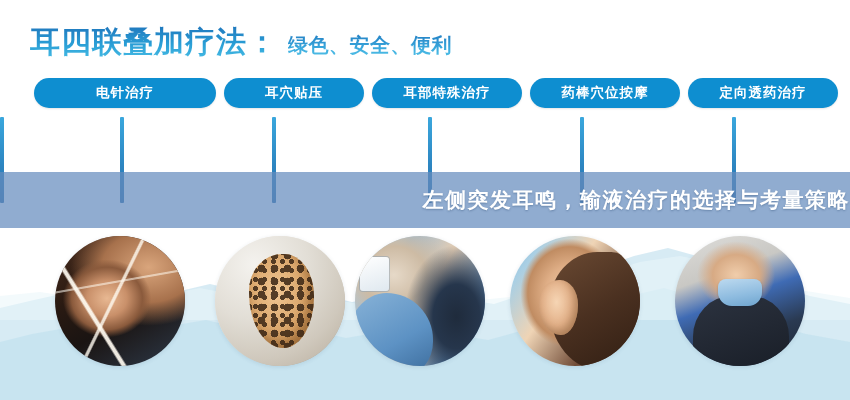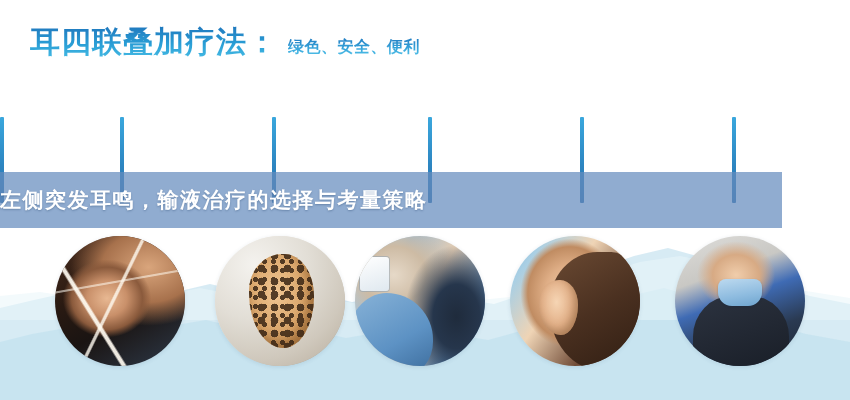--- a/index.html
+++ b/index.html
@@ -37,21 +37,21 @@
     background: linear-gradient(180deg, #1d6fb8 0%, #2a9fd6 55%, #4ec3e8 100%);
     -webkit-background-clip: text;
     background-clip: text;
     color: transparent;
     -webkit-text-fill-color: transparent;
     text-shadow: none;
     white-space: nowrap;
     text-decoration: underline;
   }
   .title-sub {
-    font-size: 16px;
+    font-size: 20px;
     font-weight: bold;
     letter-spacing: 0.5px;
     background: linear-gradient(180deg, #1f79c0 0%, #3aa9dd 60%, #59c8ea 100%);
     -webkit-background-clip: text;
     background-clip: text;
     color: transparent;
     -webkit-text-fill-color: transparent;
     white-space: nowrap;
   }
 
@@ -90,25 +90,25 @@
     top: 117px;
     height: 86px;
     background: linear-gradient(180deg, #3aa7dd 0%, #2d86c2 55%, #2b6fa8 100%);
     border-radius: 1px;
   }
 
   
   .band {
     position: absolute;
     left: 0; top: 172px;
-    width: 782px; height: 56px;
+    width: 850px; height: 56px;
     background: rgba(101,140,190,0.72);
     display: flex;
     align-items: center;
-    justify-content: flex-start;
+    justify-content: flex-end;
     z-index: 5;
   }
   .band-text {
     color: #ffffff;
     font-size: 21px;
     font-weight: bold;
     letter-spacing: 1.5px;
     white-space: nowrap;
     text-shadow: 0 1px 2px rgba(30,60,100,0.35);
   }
@@ -253,20 +253,27 @@
              L320,98 L360,104 L400,98 L440,106 L480,100 L520,96 L560,86
              L600,74 L640,62 L680,56 L720,64 L760,78 L800,90 L850,98
              L850,120 L0,120 Z" fill="#eaf6fa" opacity="0.55"></path>
   </svg>
 
   <div class="title-row">
     <span class="title-main">耳四联叠加疗法：</span>
     <span class="title-sub">绿色、安全、便利</span>
   </div>
 
+  <div class="pill-row">
+    <div class="pill w1">电针治疗</div>
+    <div class="pill w2">耳穴贴压</div>
+    <div class="pill w3">耳部特殊治疗</div>
+    <div class="pill w4">药棒穴位按摩</div>
+    <div class="pill w5">定向透药治疗</div>
+  </div>
 
   <div class="connector" style="left:120px"></div>
   <div class="connector" style="left" :=""></div>
   <div class="connector" style="left:272px"></div>
   <div class="connector" style="left:428px"></div>
   <div class="connector" style="left:580px"></div>
   <div class="connector" style="left:732px"></div>
 
   <div class="circle c1">
     <div class="ph ph1"></div>

